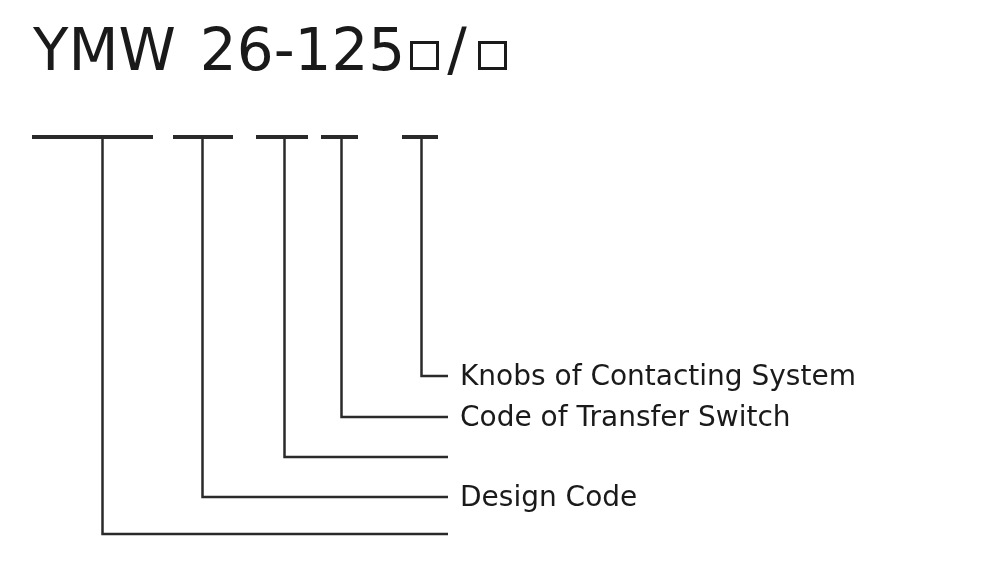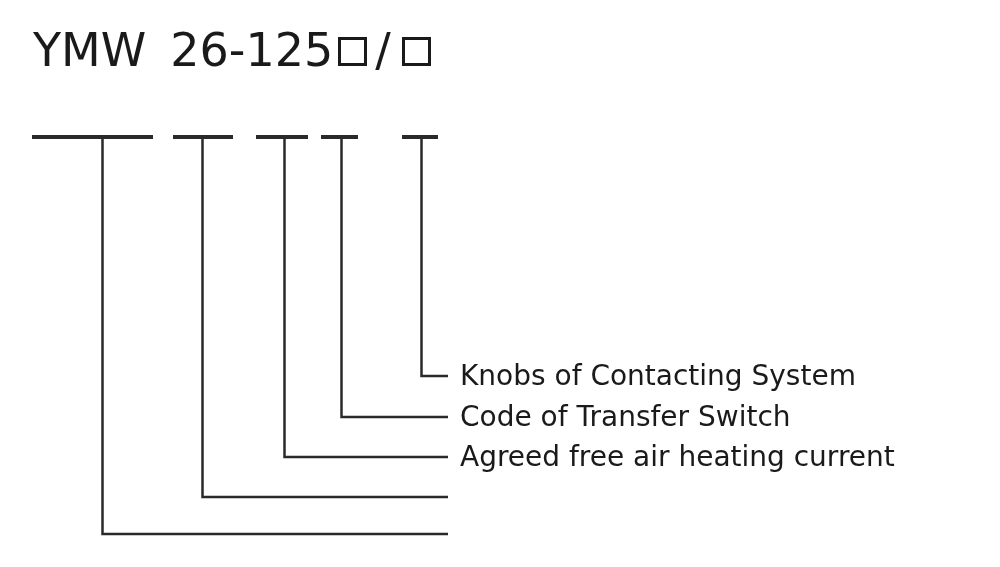--- a/index.html
+++ b/index.html
@@ -24,21 +24,21 @@
   }
 
   
   .title-block {
     position: absolute;
     left: 33px;
     top: 23px;
     white-space: nowrap;
   }
   .model-line {
-    font-size: 46px;
+    font-size: 58px;
     line-height: 55px;
     height: 55px;
     color: var(--ink);
     letter-spacing: 0;
   }
   .model-line .code-rest { margin-left: 24px; }
   .placeholder-box {
     display: inline-block;
     width: 29px;
     height: 29px;
@@ -98,15 +98,15 @@
 
     <path class="branch" d="M102.5 137 V534 H448"></path>
     <path class="branch" d="M202.5 137 V497 H448"></path>
     <path class="branch" d="M284.5 137 V457 H448"></path>
     <path class="branch" d="M341.5 137 V417 H448"></path>
     <path class="branch" d="M421.5 137 V376 H448"></path>
   </svg>
 
   <div class="legend-label legend-0">Knobs of Contacting System</div>
   <div class="legend-label legend-1">Code of Transfer Switch</div>
-  <div class="legend-label legend-2">Agreed free air heating current</div>
+  <div class="legend-label legend-3">Design Code</div>
 
 </div>
 
 </body></html>

